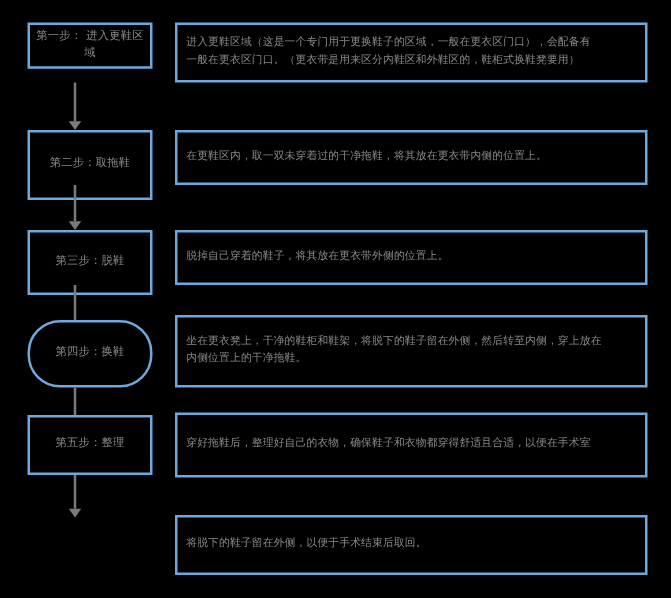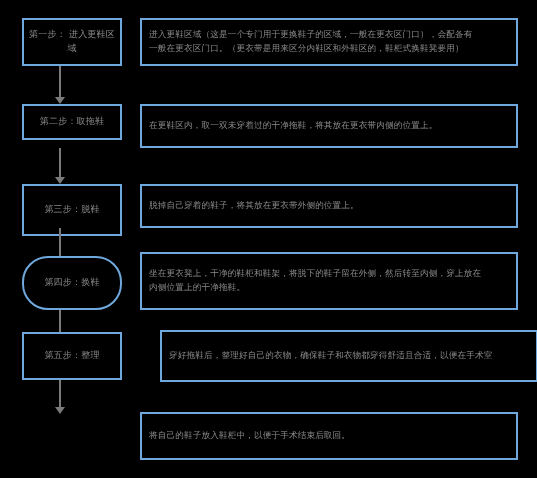--- a/index.html
+++ b/index.html
@@ -79,39 +79,39 @@
     border-right: 5px solid transparent;
     border-top: 7px solid #7a7a7a;
     transform: translateX(-5px);
   }
 </style>
 </head>
 <body>
 
 <div class="flowchart">
 
-  <div class="step-box" style="left:22px; top:18px; width:100px; height:48px;">
+  <div class="step-box" style="left:22px; top:18px; width:100px; height:37px;">
     <div>
       <span>第一步：</span>
       <span>进入更鞋区域</span>
     </div>
   </div>
   <div class="desc-box" style="left:140px; top:18px; width:378px; height:48px;">
     <div>
       <span>进入更鞋区域（这是一个专门用于更换鞋子的区域，一般在更衣区门口），会配备有</span>
       <span>一般在更衣区门口。（更衣带是用来区分内鞋区和外鞋区的，鞋柜式换鞋凳要用）</span>
     </div>
   </div>
 
   <div class="connector" style="left:60px; top:66px; height:38px;">
     <div class="stem" style="height:31px;"></div>
     <div class="head" style="top:31px;"></div>
   </div>
 
-  <div class="step-box" style="left:22px; top:104px; width:100px; height:36px;">
+  <div class="step-box" style="left:22px; top:104px; width:100px; height:56px;">
     <div>
       <span>第二步：取拖鞋</span>
     </div>
   </div>
   <div class="desc-box" style="left:140px; top:104px; width:378px; height:44px;">
     <div>
       <span>在更鞋区内，取一双未穿着过的干净拖鞋，将其放在更衣带内侧的位置上。</span>
     </div>
   </div>
 
@@ -151,30 +151,30 @@
   <div class="connector" style="left:60px; top:310px; height:32px;">
     <div class="stem" style="height:25px;"></div>
     <div class="head" style="top:25px;"></div>
   </div>
 
   <div class="step-box" style="left:22px; top:332px; width:100px; height:48px;">
     <div>
       <span>第五步：整理</span>
     </div>
   </div>
-  <div class="desc-box" style="left:140px; top:330px; width:378px; height:52px;margin-left:20px;">
+  <div class="desc-box" style="left:140px; top:330px; width:378px; height:52px;">
     <div>
       <span>穿好拖鞋后，整理好自己的衣物，确保鞋子和衣物都穿得舒适且合适，以便在手术室</span>
     </div>
   </div>
 
   <div class="connector" style="left:60px; top:380px; height:34px;">
     <div class="stem" style="height:27px;"></div>
     <div class="head" style="top:27px;"></div>
   </div>
 
   <div class="desc-box" style="left:140px; top:412px; width:378px; height:48px;">
     <div>
-      <span>将自己的鞋子放入鞋柜中，以便于手术结束后取回。</span>
+      <span>将脱下的鞋子留在外侧，以便于手术结束后取回。</span>
     </div>
   </div>
 
 </div>
 
 </body></html>

